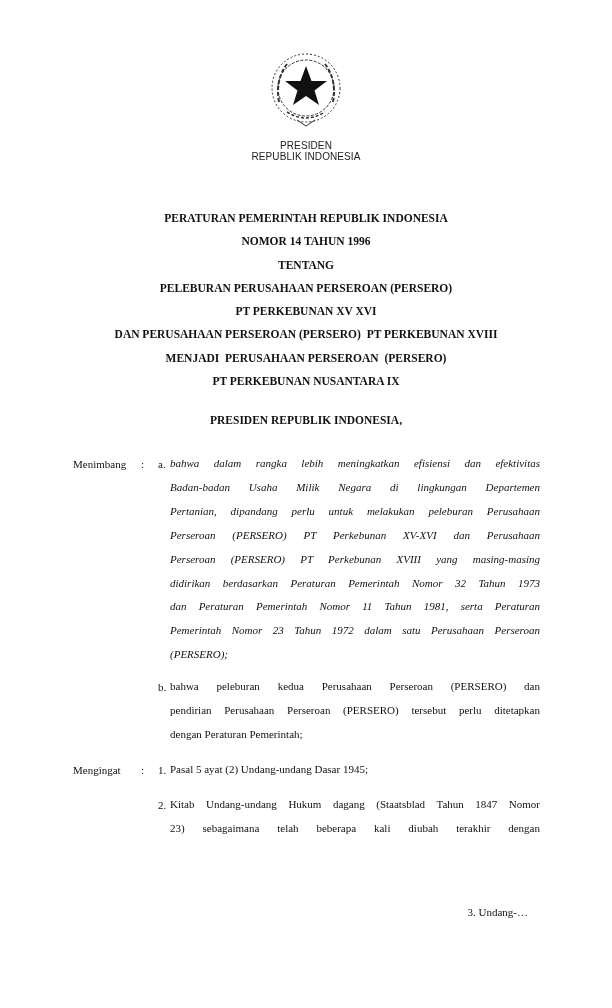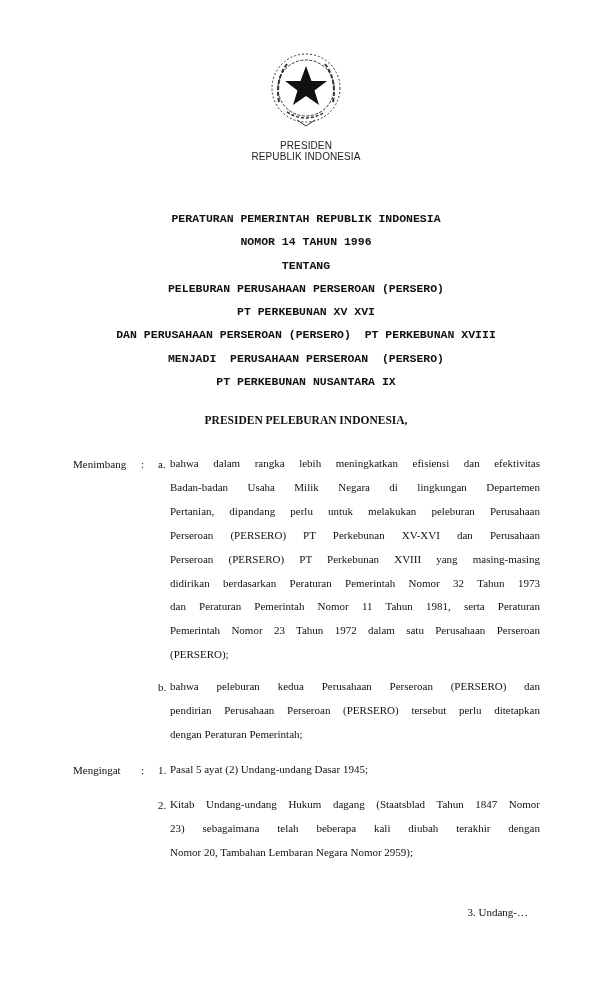--- a/index.html
+++ b/index.html
@@ -4,21 +4,21 @@
 <style>
   html, body { margin:0; padding:0; background:#ffffff; }
   body { width:612px; height:1008px; position:relative; overflow:hidden;
          font-family:"Liberation Serif", serif; color:#111; }
   .emblem { position:absolute; left:267px; top:50px; width:78px; height:84px; }
   .emblem-caption { position:absolute; left:206px; width:200px; text-align:center;
          font-family:Liberation Sans, sans-serif; font-size:10px; color:#222; letter-spacing:0.1px; }
   .cap1 { top:140px; }
   .cap2 { top:151px; }
   .title-block { position:absolute; left:30px; width:552px; top:207px; text-align:center;
-         font-weight:bold; font-size:11.5px; line-height:23.3px;font-family:Liberation Mono, monospace; }
+         font-weight:bold; font-size:11.5px; line-height:23.3px; }
   .title-line { display:block; white-space:pre; }
   .preamble { position:absolute; left:30px; width:552px; top:414px; text-align:center;
          font-weight:bold; font-size:11.5px; }
   .label { position:absolute; left:73px; font-size:11px; }
   .colon { position:absolute; font-size:11px; }
   .marker { position:absolute; font-size:11px; }
   .para { position:absolute; left:170px; width:370px; font-size:11px; line-height:23.9px;
           text-align:justify; text-align-last:left; }
   .para .ln { display:block; text-align:justify; text-align-last:justify; white-space:nowrap; }
   .para .ln.last { text-align-last:left; }
@@ -47,27 +47,27 @@
   <span class="title-line">PERATURAN PEMERINTAH REPUBLIK INDONESIA</span>
   <span class="title-line">NOMOR 14 TAHUN 1996</span>
   <span class="title-line">TENTANG</span>
   <span class="title-line">PELEBURAN PERUSAHAAN PERSEROAN (PERSERO)</span>
   <span class="title-line">PT PERKEBUNAN XV XVI</span>
   <span class="title-line">DAN PERUSAHAAN PERSEROAN (PERSERO)  PT PERKEBUNAN XVIII</span>
   <span class="title-line">MENJADI  PERUSAHAAN PERSEROAN  (PERSERO)</span>
   <span class="title-line">PT PERKEBUNAN NUSANTARA IX</span>
 </div>
 
-<div class="preamble">PRESIDEN PELEBURAN INDONESIA,</div>
+<div class="preamble">PRESIDEN REPUBLIK INDONESIA,</div>
 
 <div class="label" style="top:458px;">Menimbang</div>
 <div class="colon" style="left:141px; top:458px;">:</div>
 
 <div class="marker" style="left:158px; top:458px;">a.</div>
-<div class="para" style="top:452px;">
+<div class="para" style="top:452px;font-style:italic;">
   <span class="ln">bahwa dalam rangka lebih meningkatkan efisiensi dan efektivitas</span>
   <span class="ln">Badan-badan Usaha Milik Negara di lingkungan Departemen</span>
   <span class="ln">Pertanian, dipandang perlu untuk melakukan peleburan Perusahaan</span>
   <span class="ln">Perseroan (PERSERO) PT Perkebunan XV-XVI dan Perusahaan</span>
   <span class="ln">Perseroan (PERSERO) PT Perkebunan XVIII yang masing-masing</span>
   <span class="ln">didirikan berdasarkan Peraturan Pemerintah Nomor 32 Tahun 1973</span>
   <span class="ln">dan Peraturan Pemerintah Nomor 11 Tahun 1981, serta Peraturan</span>
   <span class="ln">Pemerintah Nomor 23 Tahun 1972 dalam satu Perusahaan Perseroan</span>
   <span class="ln last">(PERSERO);</span>
 </div>
@@ -84,16 +84,15 @@
 
 <div class="marker" style="left:158px; top:764px;">1.</div>
 <div class="para" style="top:758px;">
   <span class="ln last">Pasal 5 ayat (2) Undang-undang Dasar 1945;</span>
 </div>
 
 <div class="marker" style="left:158px; top:799px;">2.</div>
 <div class="para" style="top:793px;">
   <span class="ln">Kitab Undang-undang Hukum dagang (Staatsblad Tahun 1847 Nomor</span>
   <span class="ln">23) sebagaimana telah beberapa kali diubah terakhir dengan</span>
-  <span class="ln last">Nomor 20, Tambahan Lembaran Negara Nomor 2959);</span>
 </div>
 
 <div class="cont">3. Undang-…</div>
 
 </body></html>

